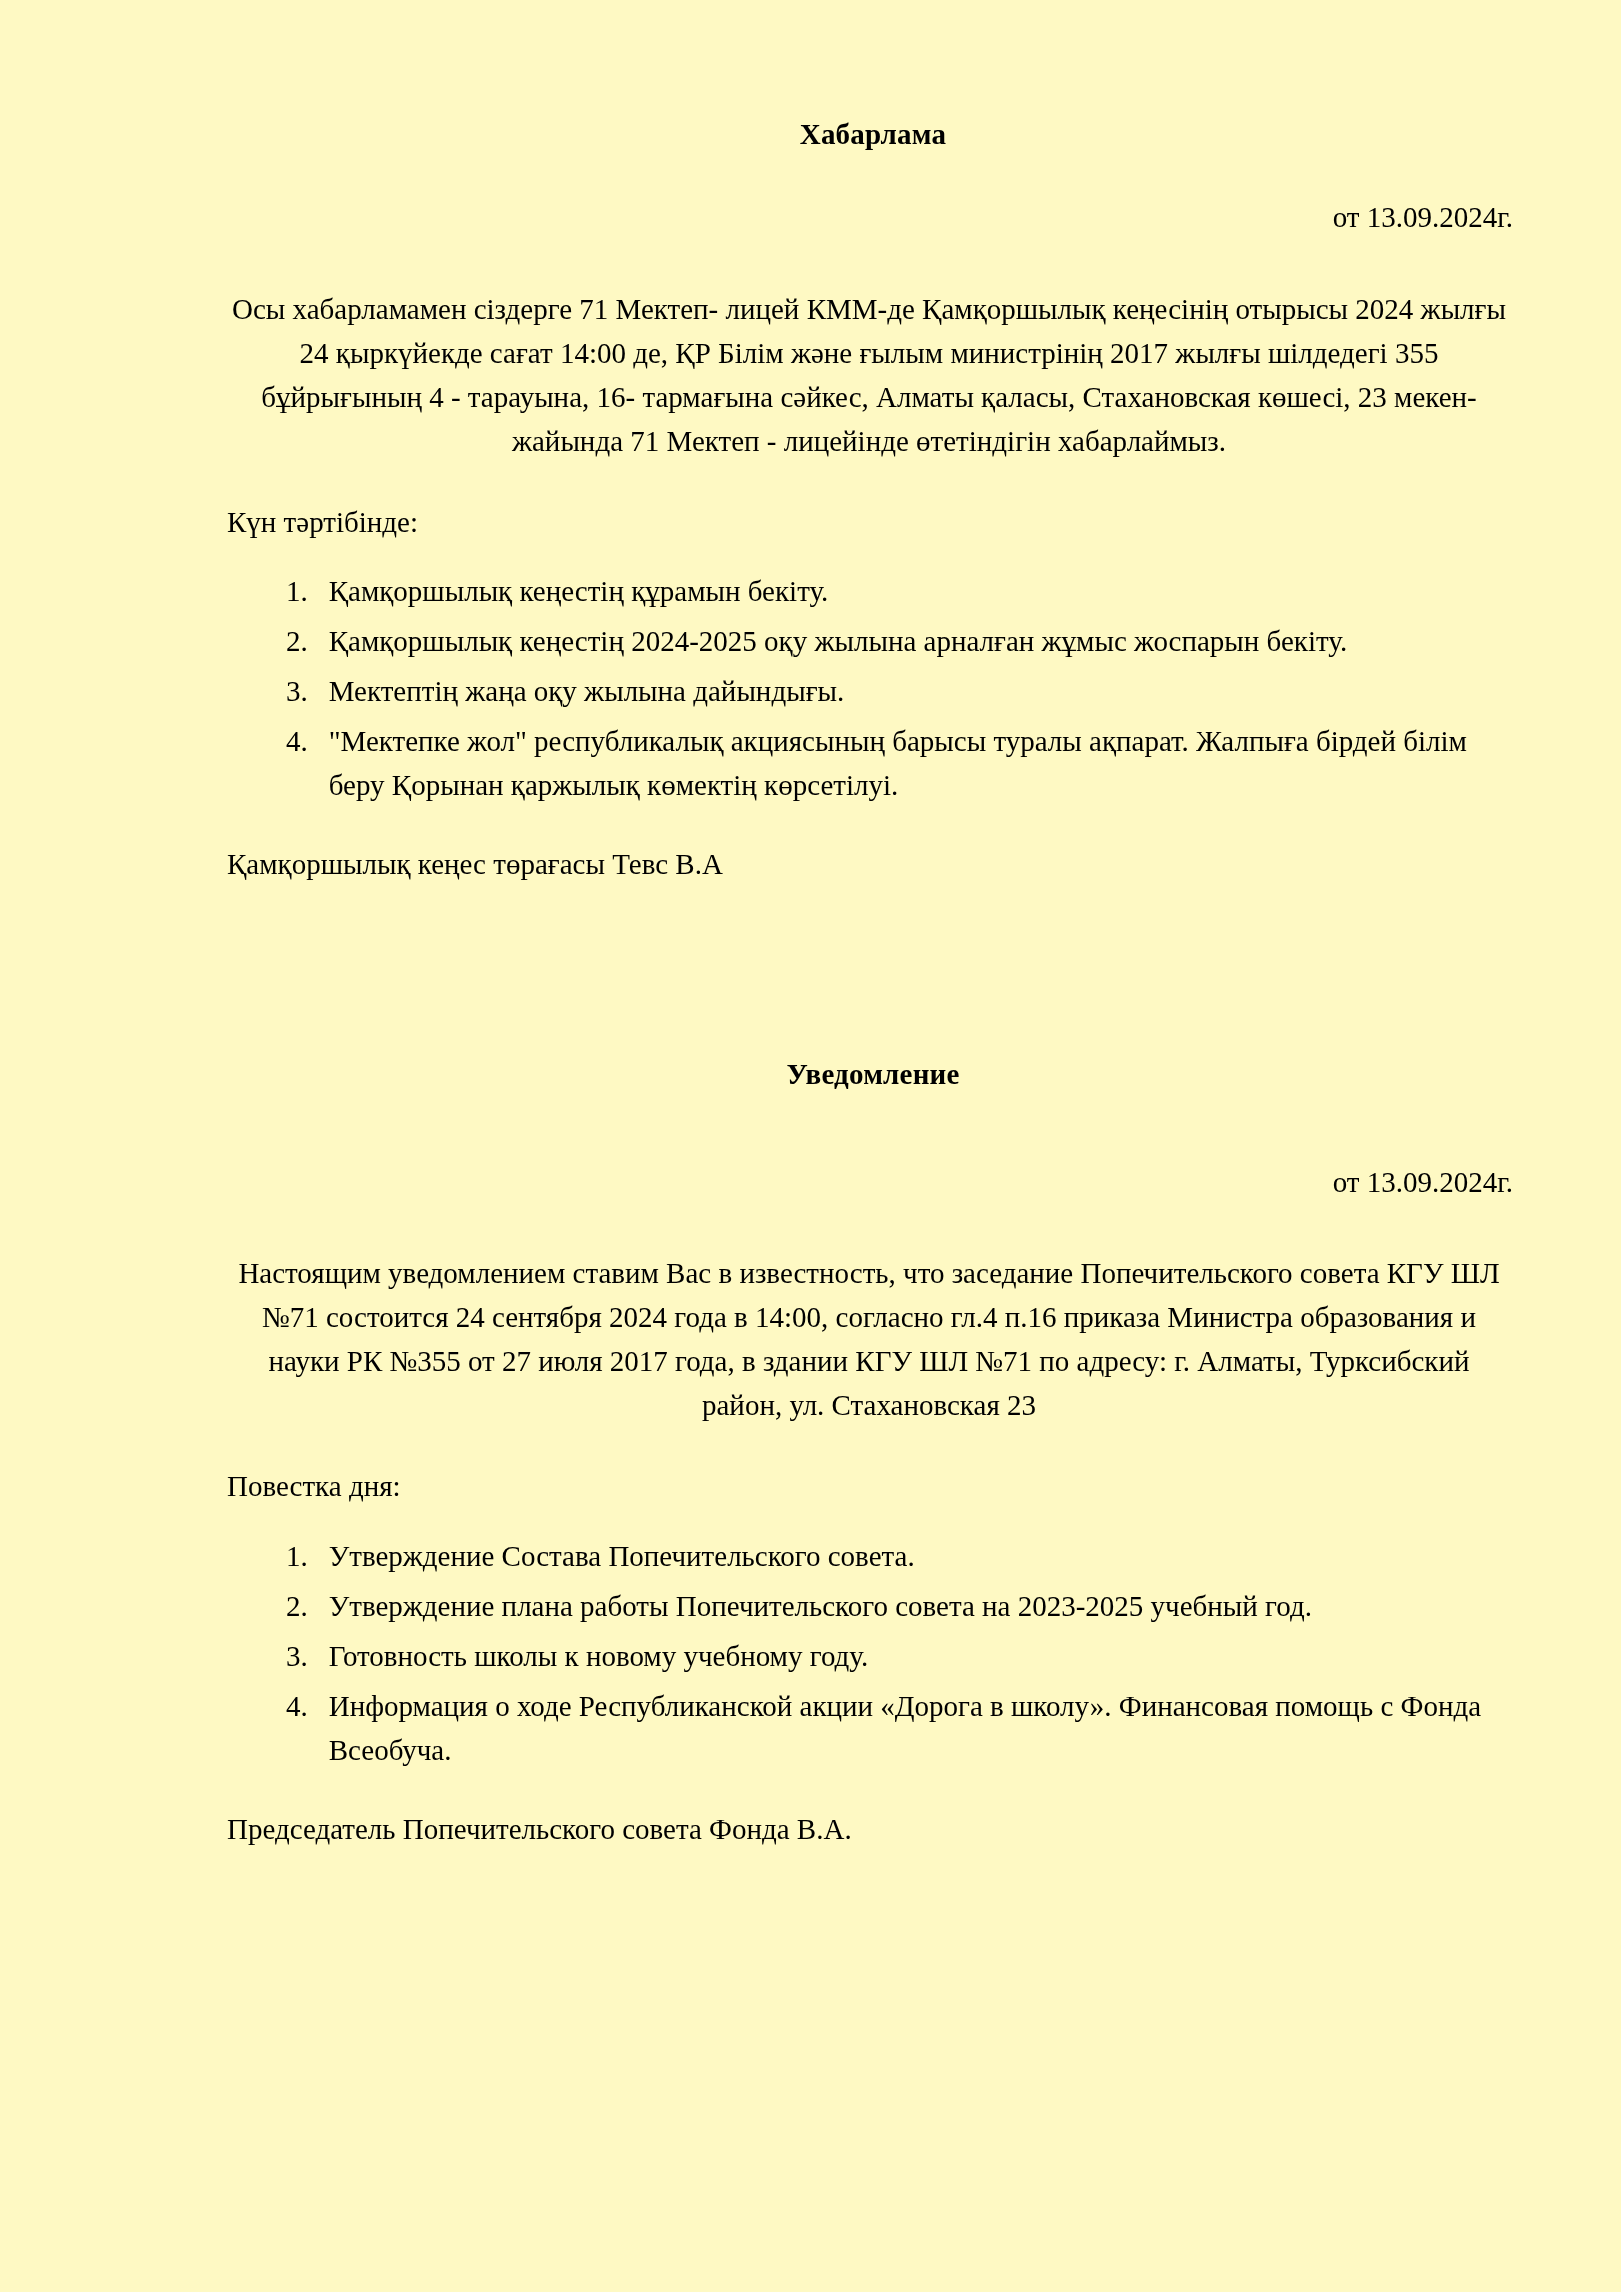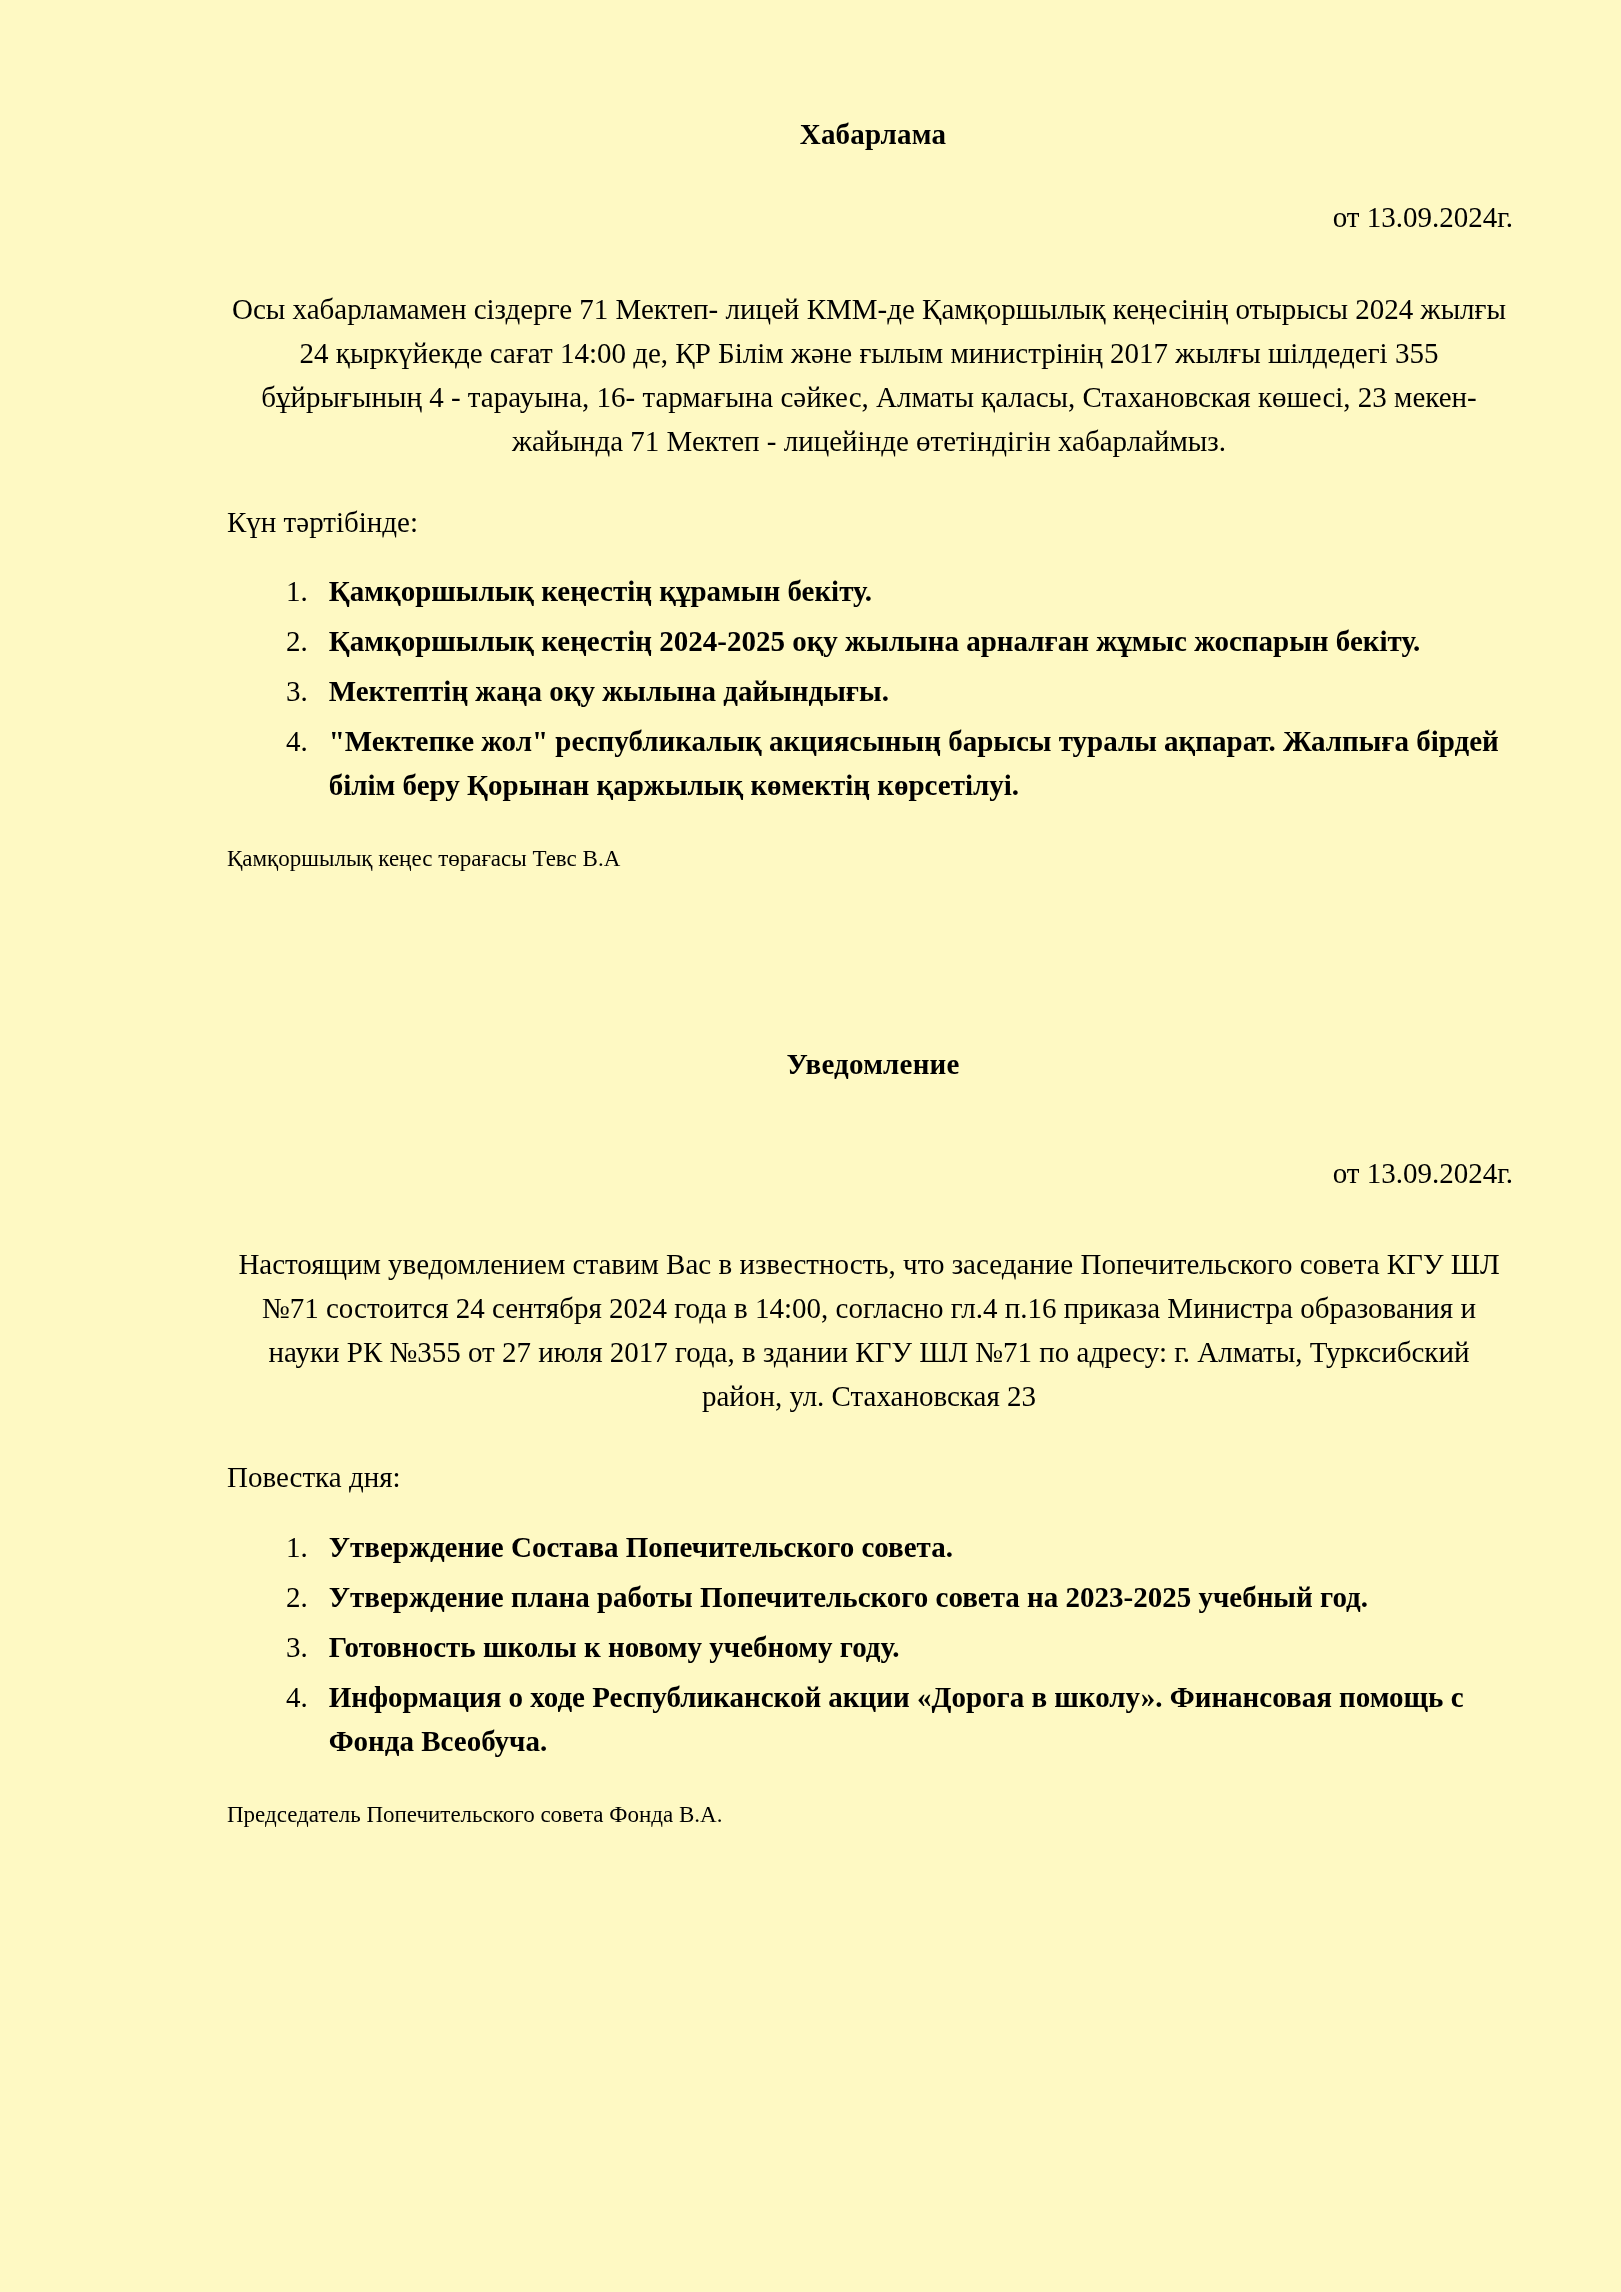--- a/index.html
+++ b/index.html
@@ -77,37 +77,36 @@
   .doc-list li {
     margin: 0 0 5.9px 0;
     padding-left: 13.7px;
   }
 
   .doc-list li:last-child {
     margin-bottom: 0;
   }
 
   .doc-signature {
-    font-size: 23px;
+    font-size: 29px;
     line-height: 1.52;
     margin: 0;
   }
 
   .section-gap {
     height: 169px;
   }
 
   .section-ru .doc-title {
     margin-bottom: 72px;
   }
 
   
   .li-text {
     display: inline;
-    font-weight: bold;
   }
 </style>
 </head>
 <body>
 
 <div class="page">
   <div class="content">
 
     <section class="section-kk">
       <h1 class="doc-title">Хабарлама</h1>

